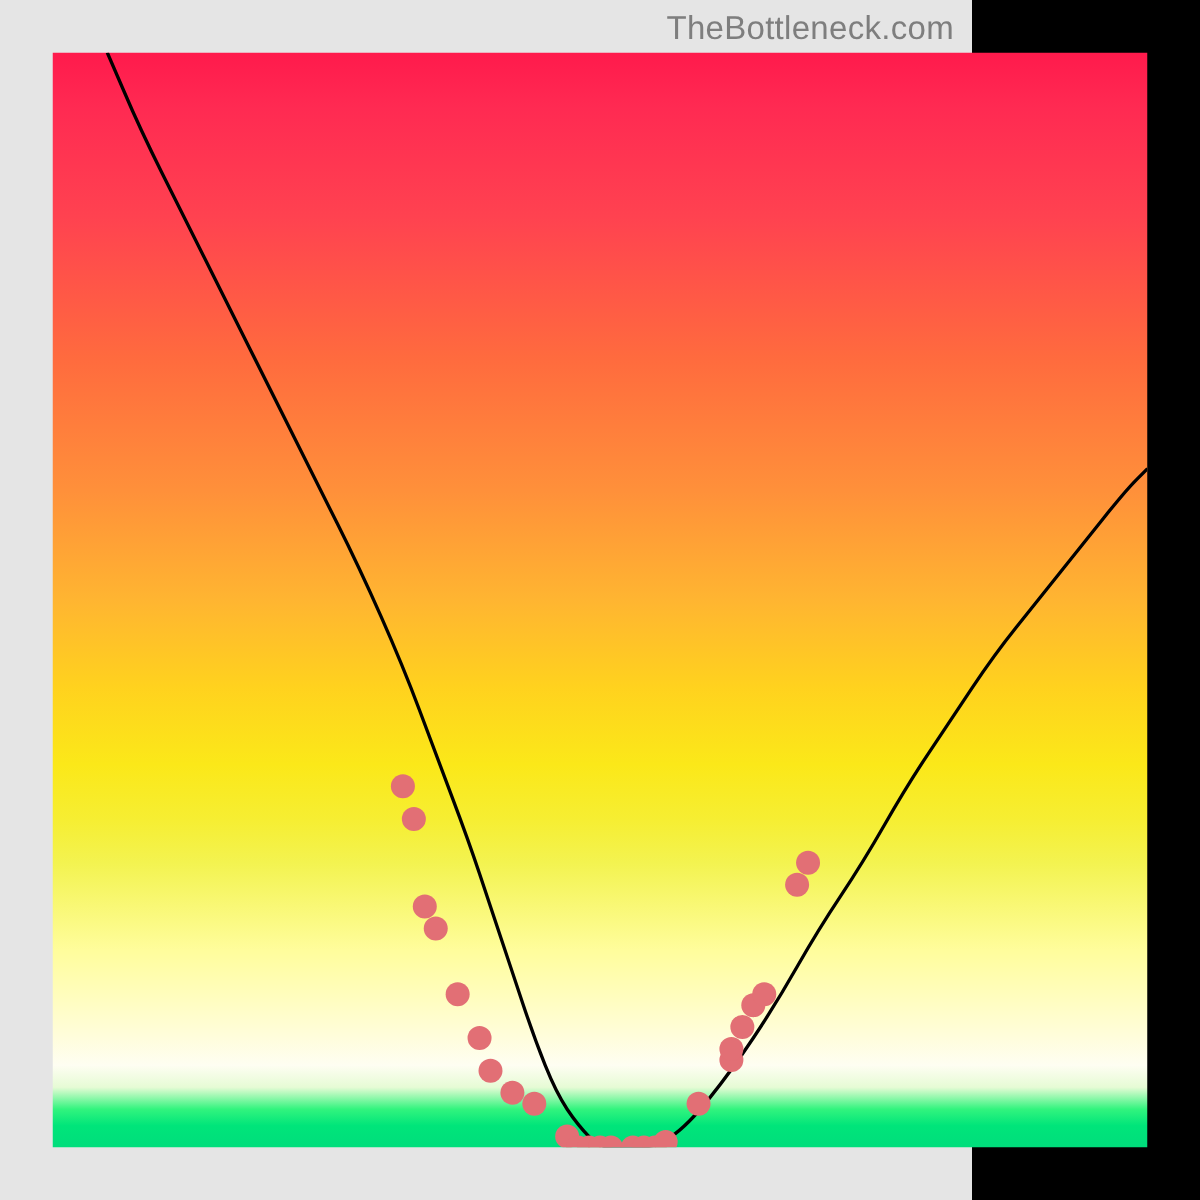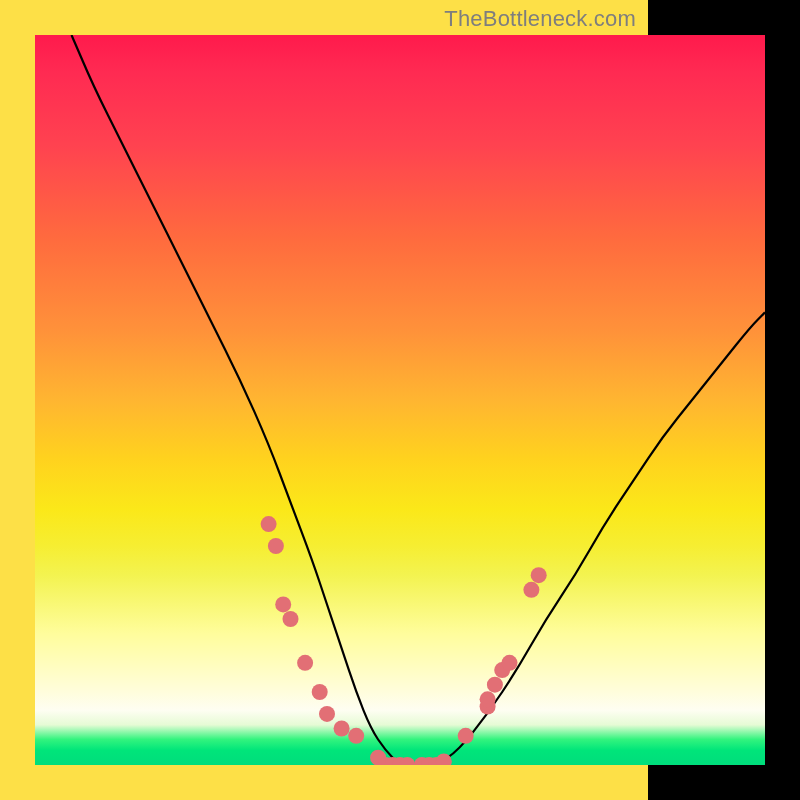--- a/index.html
+++ b/index.html
@@ -10,21 +10,21 @@
     background: #000;
     font-family: Arial, Helvetica, sans-serif;
     overflow: hidden;
   }
   .frame {
     position: absolute;
     top: 0;
     left: 0;
     width: 648px;
     height: 800px;
-    background: #fde047;
+    background: #e5e5e5;
     text-decoration: underline;
   }
   .plot {
     position: absolute;
     top: 35px;
     left: 35px;
     width: 730px;
     height: 730px;
     overflow: hidden;
   }

